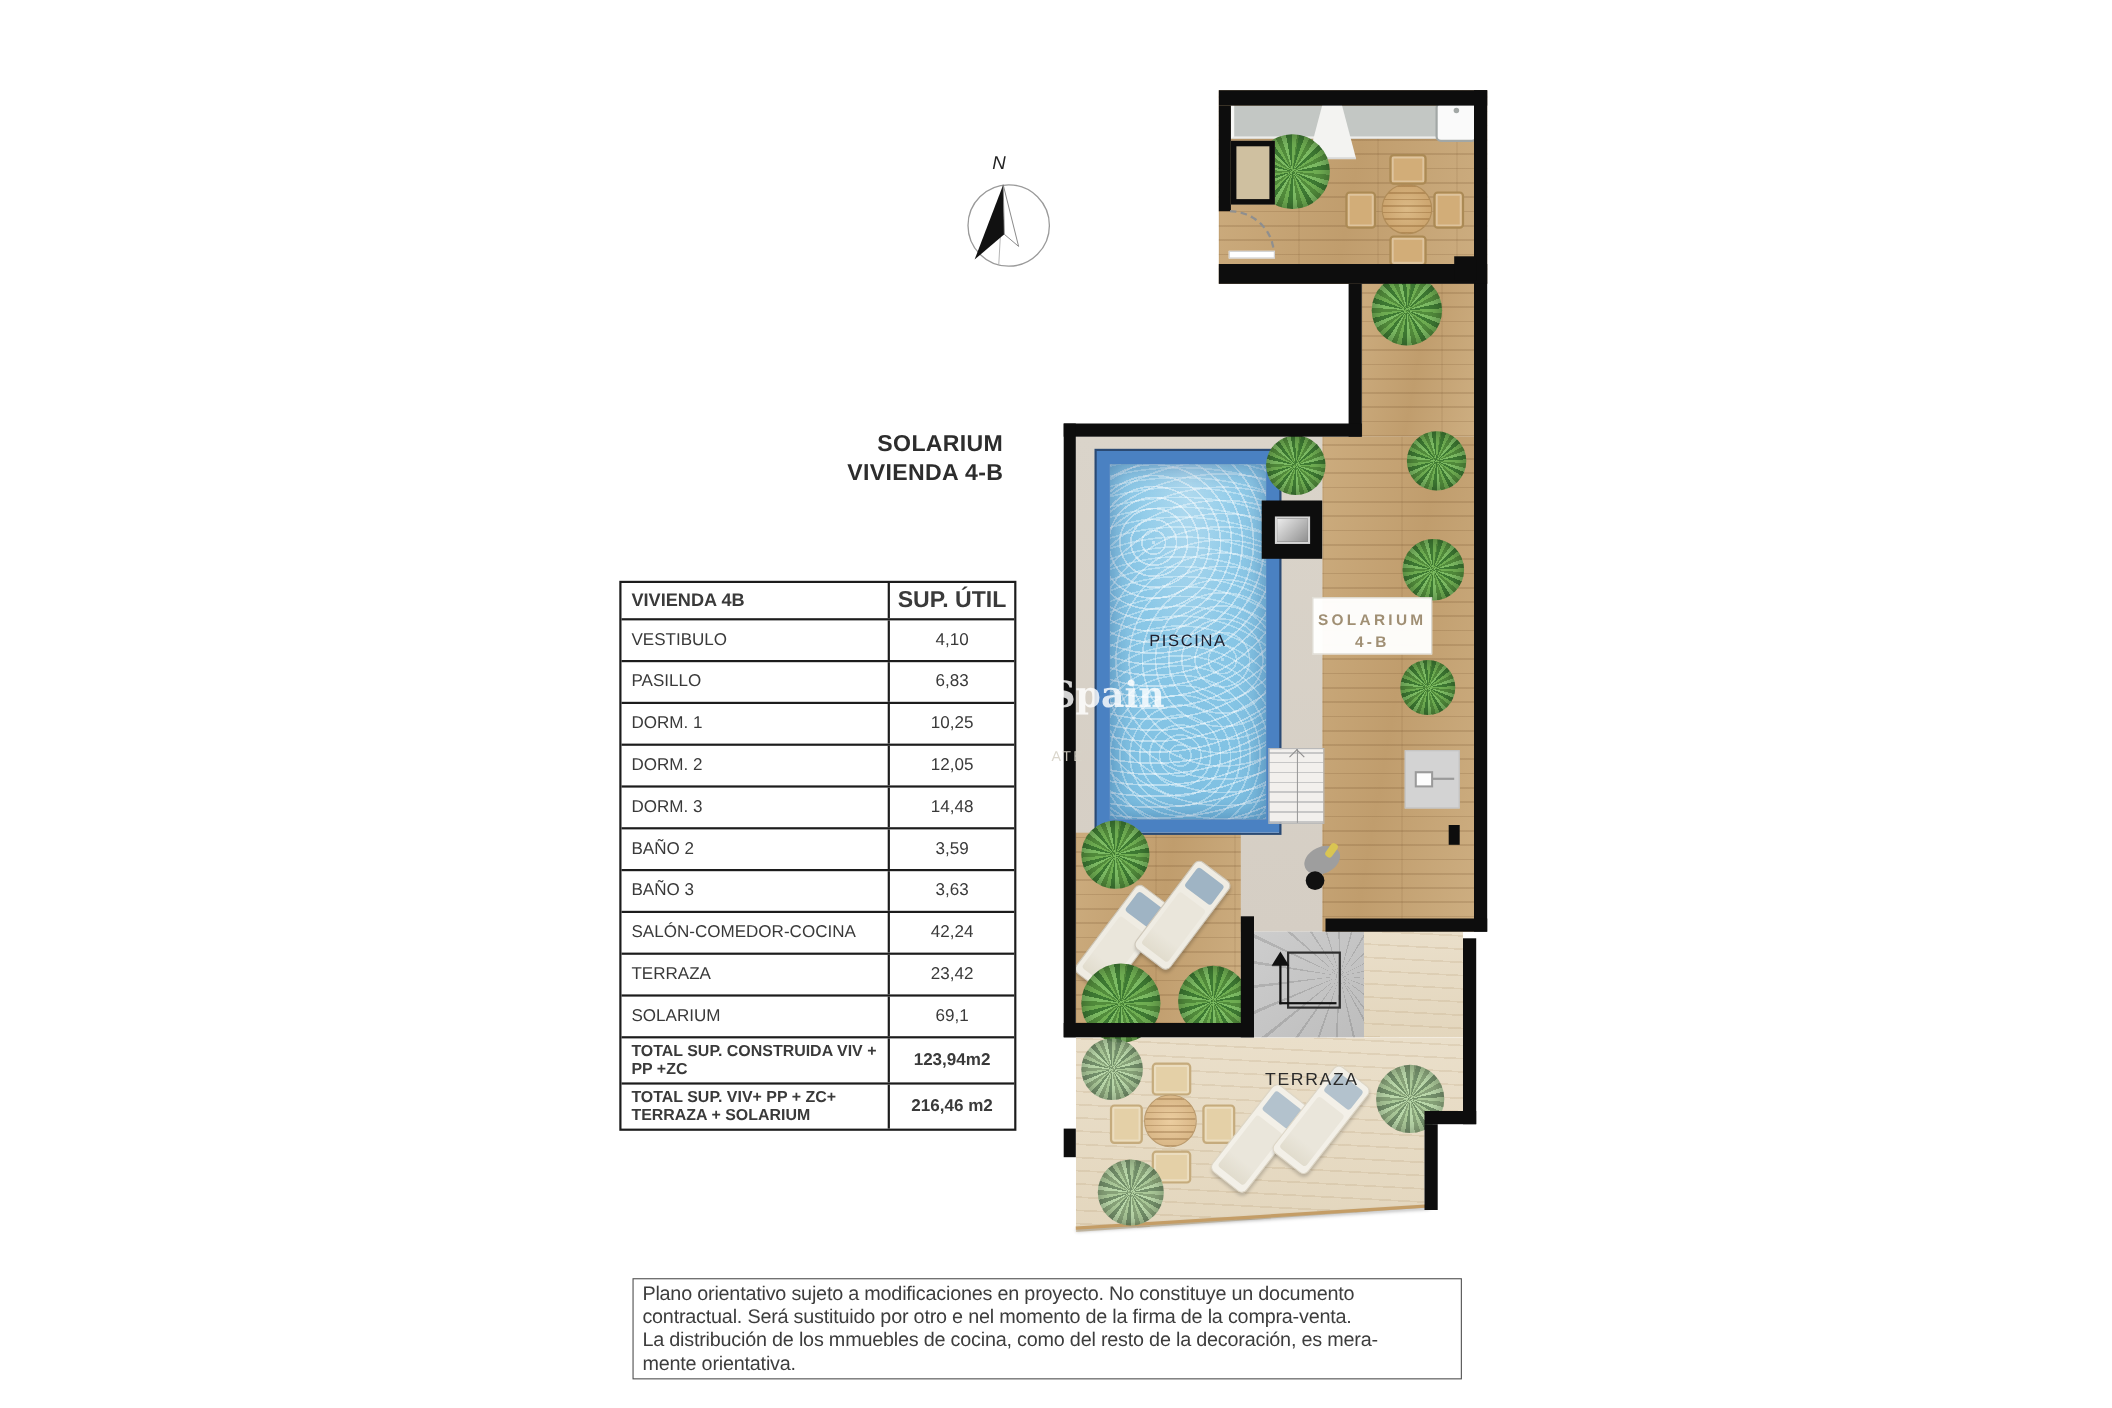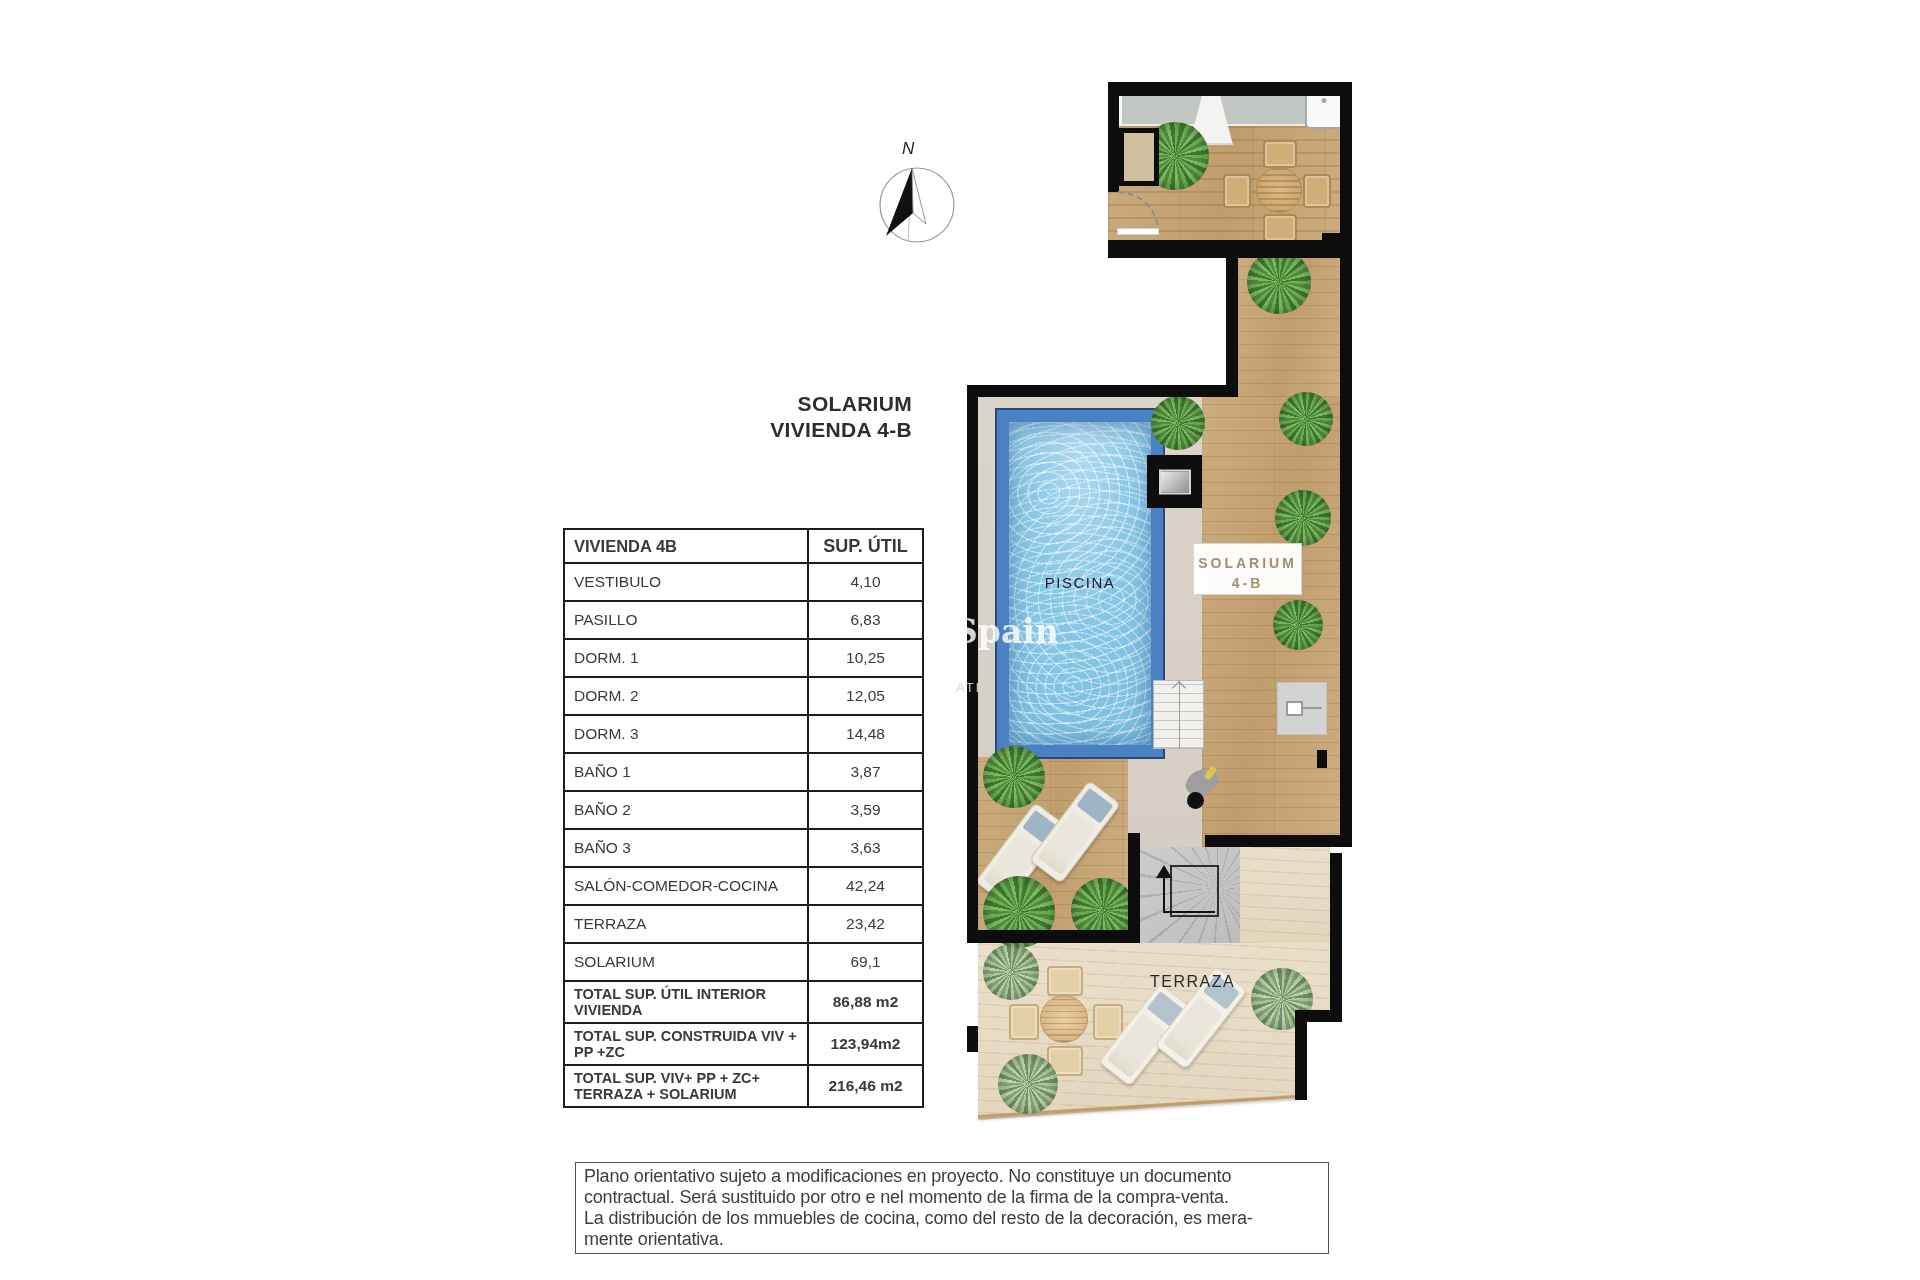--- a/index.html
+++ b/index.html
@@ -95,21 +95,21 @@
   
   .plan-title{position:absolute;left:700px;top:391px;width:212px;text-align:right;
      font-weight:bold;font-size:21px;line-height:1.22;color:#2d2d2d;letter-spacing:.3px;}
   .compass{position:absolute;left:868px;top:126px;}
   
   .area-table{position:absolute;left:563px;top:528px;width:357px;border:2px solid #1c1c1c;
      color:#3a3a3a;background:#fff;z-index:5;}
   .t-row{display:flex;border-bottom:2px solid #1c1c1c;}
   .t-head{height:32px;font-weight:bold;justify-content:space-between;}
   .t-head .t-label{font-size:16.5px;}
-  .t-head .t-value{font-size:18px;font-weight:bold;}
+  .t-head .t-value{font-size:21px;font-weight:bold;}
   .t-label{flex:0 0 233px;display:flex;align-items:center;padding-left:9px;border-right:2px solid #1c1c1c;}
   .t-value{flex:1;display:flex;align-items:center;justify-content:center;font-size:15.5px;text-align:center;}
   .rows-wrap .t-row{height:36px;font-size:15.5px;}
   .totals-wrap .t-row{height:40px;font-weight:bold;font-size:14.5px;line-height:1.12;}
   .totals-wrap .t-row:last-child{border-bottom:none;}
   .totals-wrap .t-value{font-size:15.5px;font-weight:bold;}
   
   .disclaimer{position:absolute;left:575px;top:1162px;width:754px;height:92px;border:1px solid #4f4f4f;
      background:#fff;padding:3px 8px;box-sizing:border-box;overflow:hidden;z-index:5;}
   .disclaimer::after{content:"";position:absolute;left:-1px;right:-1px;bottom:-4px;height:3px;background:#bfa87c;}
@@ -158,24 +158,20 @@
         <div class="t-row">
           <div class="t-cell t-label">DORM. 2</div>
           <div class="t-cell t-value">12,05</div>
         </div>
 
         <div class="t-row">
           <div class="t-cell t-label">DORM. 3</div>
           <div class="t-cell t-value">14,48</div>
         </div>
 
-        <div class="t-row">
-          <div class="t-cell t-label">BAÑO 1</div>
-          <div class="t-cell t-value">3,87</div>
-        </div>
 
         <div class="t-row">
           <div class="t-cell t-label">BAÑO 2</div>
           <div class="t-cell t-value">3,59</div>
         </div>
 
         <div class="t-row">
           <div class="t-cell t-label">BAÑO 3</div>
           <div class="t-cell t-value">3,63</div>
         </div>
@@ -190,24 +186,20 @@
           <div class="t-cell t-value">23,42</div>
         </div>
 
         <div class="t-row">
           <div class="t-cell t-label">SOLARIUM</div>
           <div class="t-cell t-value">69,1</div>
         </div>
       </div>
     <div class="totals-wrap">
 
-        <div class="t-row t-total">
-          <div class="t-cell t-label">TOTAL SUP. ÚTIL INTERIOR VIVIENDA</div>
-          <div class="t-cell t-value">86,88 m2</div>
-        </div>
 
         <div class="t-row t-total">
           <div class="t-cell t-label">TOTAL SUP. CONSTRUIDA VIV + PP +ZC</div>
           <div class="t-cell t-value">123,94m2</div>
         </div>
 
         <div class="t-row t-total">
           <div class="t-cell t-label">TOTAL SUP. VIV+ PP + ZC+ TERRAZA + SOLARIUM</div>
           <div class="t-cell t-value">216,46 m2</div>
         </div>

